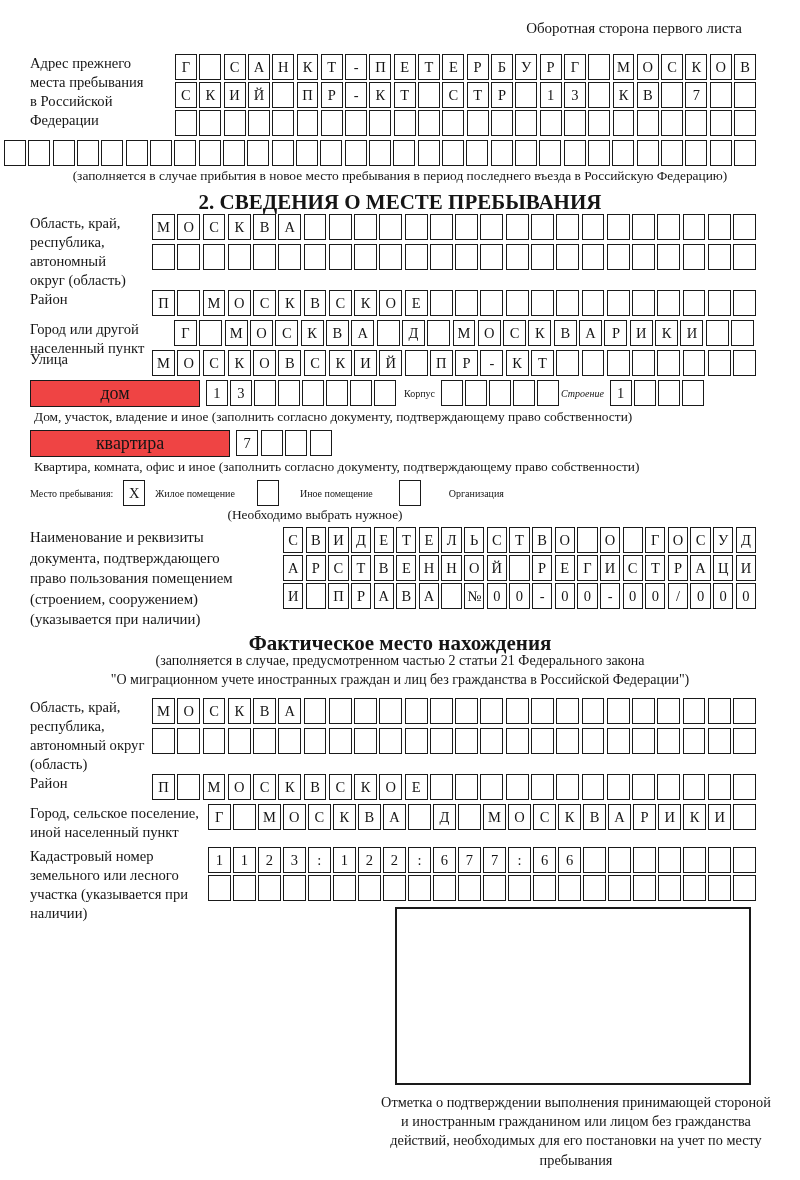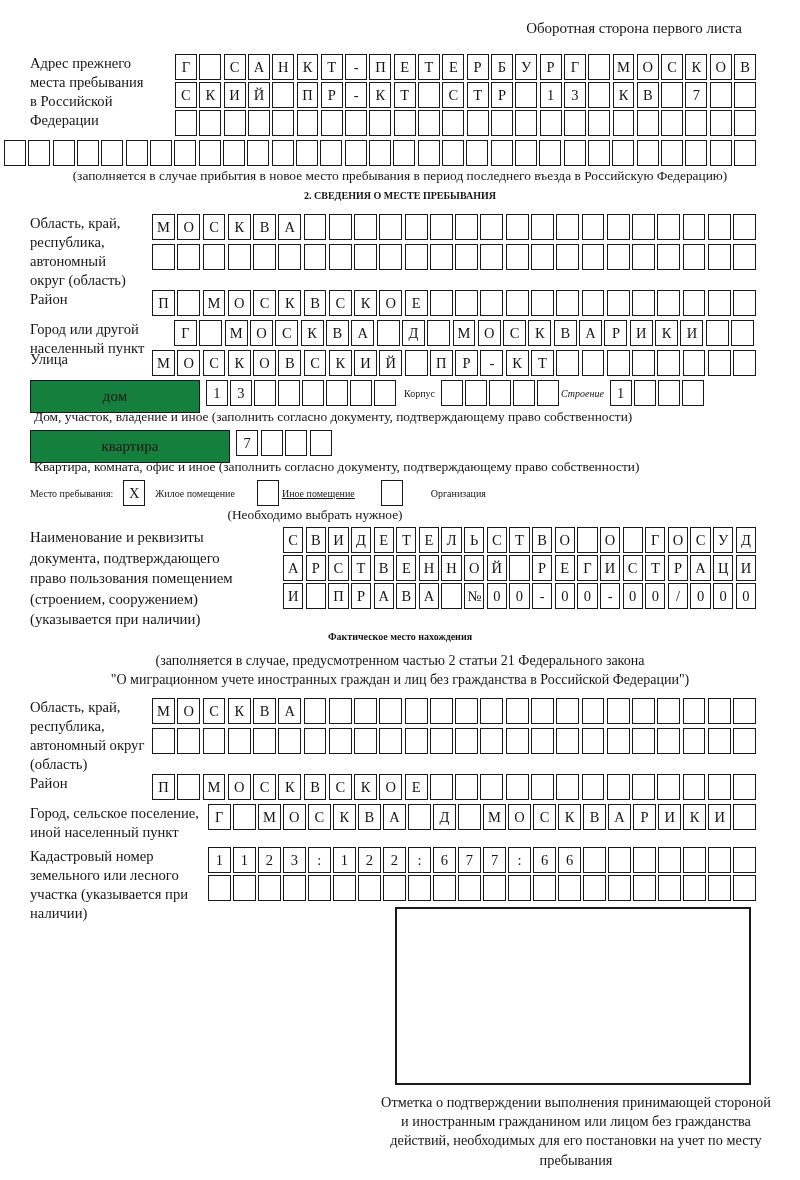--- a/index.html
+++ b/index.html
@@ -23,28 +23,28 @@
     column-gap:2.4px;
     margin-bottom:2px;
   }
   .cell {
     border:1.5px solid #1a1a1a;
     height:26px;
     display:flex; align-items:center; justify-content:center;
     font-size:14.5px;
     background:#fff;
   }
-  .title { text-align:center; font-weight:bold; font-size:10px; }
+  .title { text-align:center; font-weight:bold; font-size:21px; }
   .note  { font-size:13.4px; text-align:center; }
   .note-left { font-size:13.4px; margin-left:34px; }
 
   .wbox {
-    border:1.6px solid #1a1a1a; height:33px;
+    border:1.6px solid #1a1a1a; height:27px;
     display:flex; align-items:center; justify-content:center;
-    font-size:15px; background:#15803d; flex-shrink:0;
+    font-size:18px; background:#ef4444; flex-shrink:0;
   }
   .inline-lbl { font-size:10px; line-height:27px; white-space:nowrap; }
 
   .cbox {
     width:22px; height:26px; border:1.6px solid #1a1a1a;
     display:flex; align-items:center; justify-content:center;
     font-size:14.5px; flex-shrink:0; background:#fff;
   }
   .stamp-box {
     width:356px; height:178px;
@@ -367,21 +367,21 @@
       <div class="cell"></div>
     </div>
 </div>
 <div class="note-left" style="height:20px;">Квартира, комната, офис и иное (заполнить согласно документу, подтверждающему право собственности)</div>
 
 <div class="hrow" style="height:28px; align-items:center;">
   <div class="inline-lbl">Место пребывания:</div>
   <div class="cbox" style="margin-left:10px;">X</div>
   <div class="inline-lbl" style="margin-left:10px;text-align:center;">Жилое помещение</div>
   <div class="cbox" style="margin-left:22px;"></div>
-  <div class="inline-lbl" style="margin-left:3px;text-decoration:underline;">Иное помещение</div>
+  <div class="inline-lbl" style="margin-left:21px;">Иное помещение</div>
   <div class="cbox" style="margin-left:26px;"></div>
   <div class="inline-lbl" style="margin-left:28px;">Организация</div>
 </div>
 <div class="note" style="height:20px; width:420px; margin-left:105px;">(Необходимо выбрать нужное)</div>
 
 <div class="hrow" style="height:104px;">
   <div class="lbl" style="width:205px; margin-right:48px; line-height:20.5px; font-size:14.8px;">Наименование и реквизиты документа, подтверждающего право пользования помещением (строением, сооружением) (указывается при наличии)</div>
   <div class="grids">
     <div class="grid" style="--n:21; width:473px;">
         <div class="cell">С</div>

